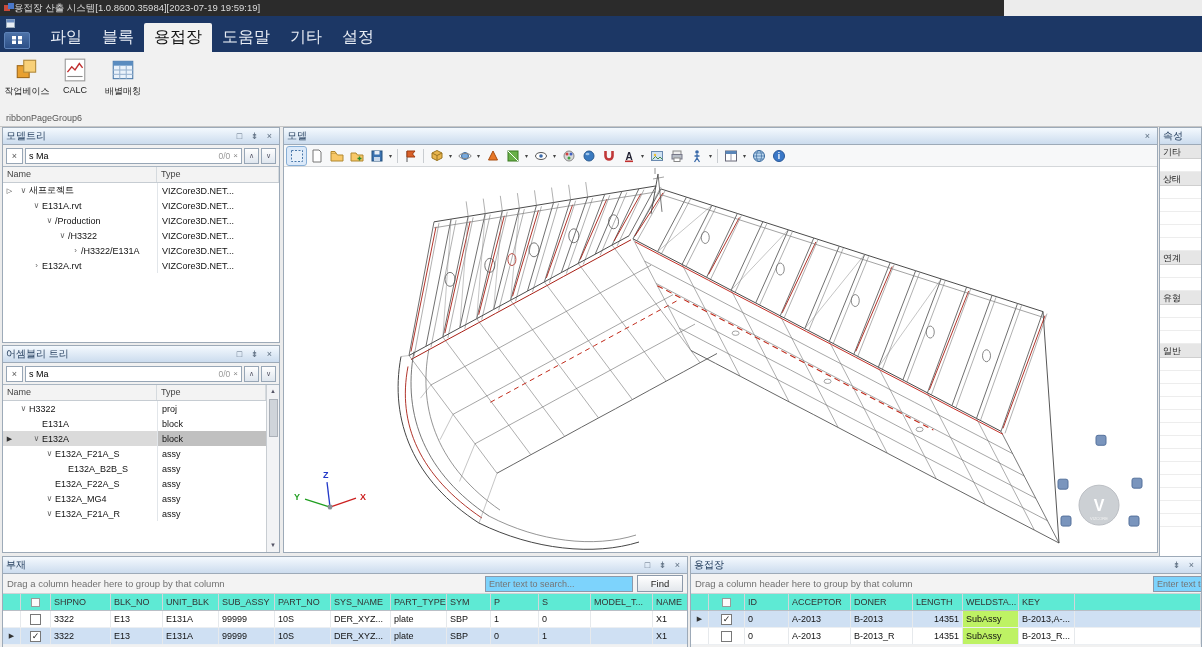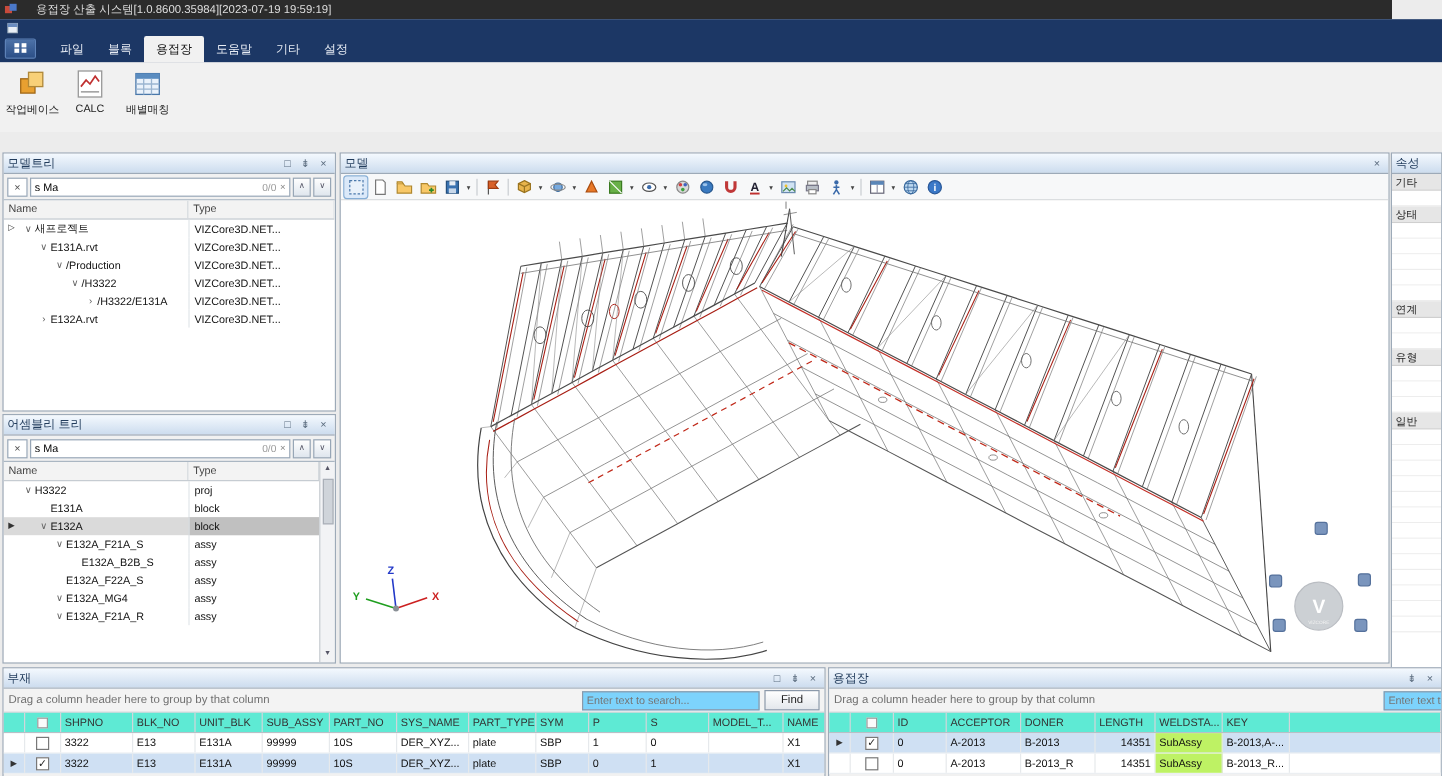--- a/index.html
+++ b/index.html
@@ -1,24 +1,24 @@
 <!DOCTYPE html>
 <html><head>
 <meta charset="utf-8">
 <style>
 *{margin:0;padding:0;box-sizing:border-box}
 body{background:#9a9a9a;font-family:"Liberation Sans",sans-serif}
 #root{position:relative;width:1202px;height:647px;background:#ececec;overflow:hidden;font-size:10px}
 .abs{position:absolute}
 
-.titlebar{left:0;top:0;width:1160px;height:16px;background:#2b2b2b;color:#ddd;display:flex;align-items:center;gap:16px;padding-left:4px;font-size:9.5px}
+.titlebar{left:0;top:0;width:1004px;height:16px;background:#2b2b2b;color:#ddd;display:flex;align-items:center;gap:0;padding-left:4px;font-size:9.5px}
 .bar2{left:0;top:16px;width:1202px;height:14px;background:#1c3765;display:flex;align-items:center;padding-left:6px}
 .tabsbar{left:0;top:30px;width:1202px;height:22px;background:#1c3765;display:flex;align-items:flex-end;padding-left:4px}
 .appbtn{width:26px;height:17px;margin:0 10px 2px 0;background:linear-gradient(#4d72a8,#2c4f87);border:1px solid #5d82b8;border-radius:2px;display:flex;align-items:center;justify-content:center;align-self:center}
-.rtab{padding:4px 10px 4px 10px;color:#e8edf5;font-size:10px;cursor:default}
+.rtab{padding:4px 10px 4px 10px;color:#e8edf5;font-size:16px;cursor:default}
 .rtab.sel{background:#f1f1f1;color:#111;border-radius:2px 2px 0 0}
 .rbody{left:0;top:52px;width:1202px;height:58px;background:#f1f1f1;display:flex;padding:3px 4px;gap:2px}
 .rbtn{width:46px;display:flex;flex-direction:column;align-items:center;gap:2px;padding-top:2px;font-size:9px;color:#222}
 .rlabel{left:0;top:110px;width:1202px;height:17px;background:#f1f1f1;border-bottom:1px solid #c6c6c6;font-size:9px;color:#555;padding:3px 6px}
 
 .panel{position:absolute;border:1px solid #9daab8;background:#f1f1f1;display:flex;flex-direction:column;overflow:hidden}
 .phead{flex:0 0 17px;background:linear-gradient(#f4f9fe,#ccdcee);border-bottom:1px solid #9daab8;display:flex;align-items:center;gap:2px;padding:0 3px;font-size:10px;color:#223c5c}
 .phsp{flex:1}
 .phbtn{width:13px;height:13px;line-height:12px;text-align:center;color:#5d6e80;font-size:9px}
 
@@ -137,20 +137,21 @@
           <rect x="3" y="4" width="18" height="16" fill="#eaf2fb" stroke="#4a78aa"></rect>
           <rect x="3" y="4" width="18" height="4" fill="#5a8cc0"></rect>
           <line x1="9" y1="8" x2="9" y2="20" stroke="#9ab4d0"></line>
           <line x1="15" y1="8" x2="15" y2="20" stroke="#9ab4d0"></line>
           <line x1="3" y1="12" x2="21" y2="12" stroke="#9ab4d0"></line>
           <line x1="3" y1="16" x2="21" y2="16" stroke="#9ab4d0"></line>
         </svg>
       <span>배별매칭</span>
     </div>
   </div>
+  <div class="abs rlabel">ribbonPageGroup6</div>
 
   <div class="panel" style="left:2px;top:127px;width:278px;height:216px">
     <div class="phead">
       <span>모델트리</span>
         <span class="phsp"></span>
       <span class="phbtn">□</span>
       <span class="phbtn">⇟</span>
       <span class="phbtn">×</span>
     </div>
     <div class="srow">

